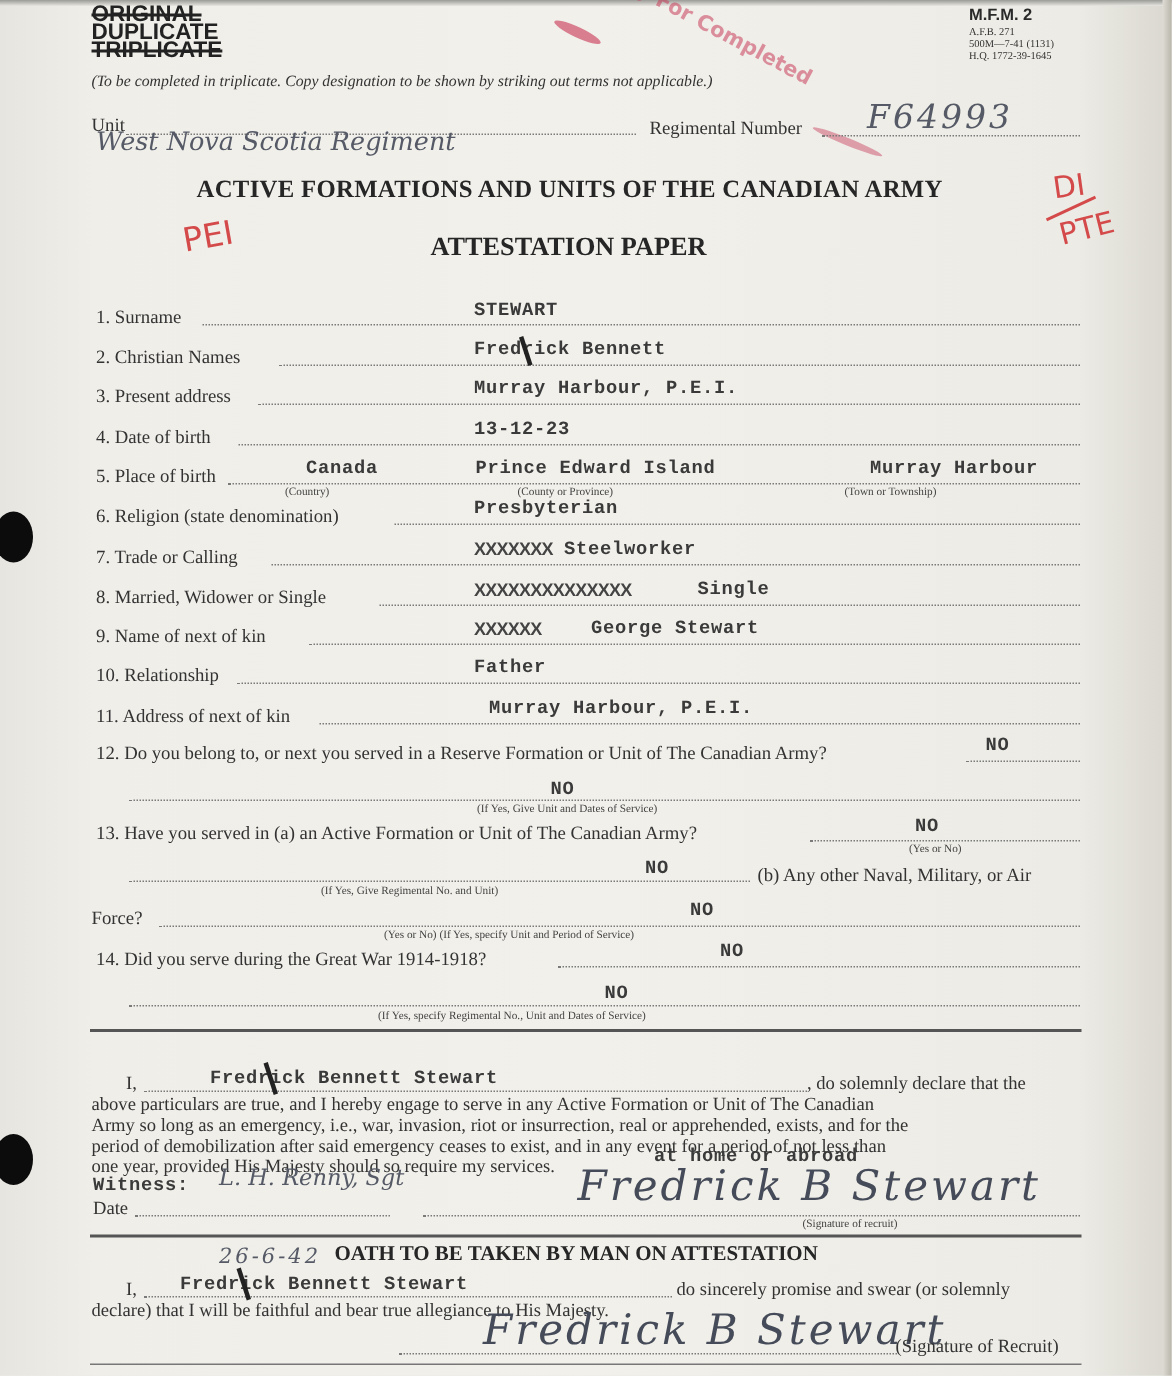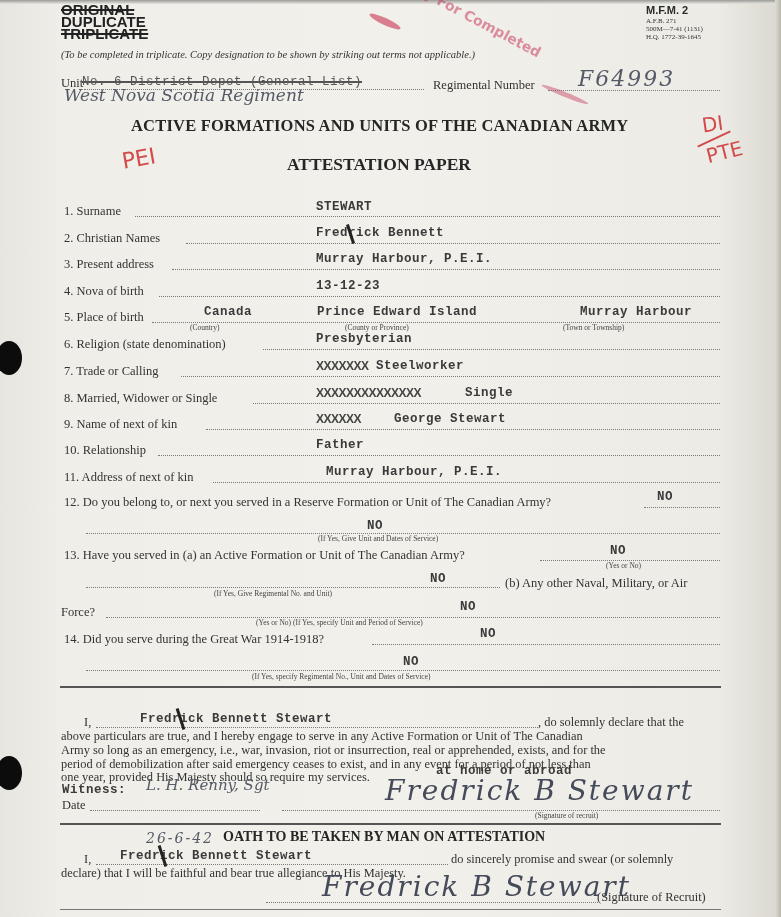--- a/index.html
+++ b/index.html
@@ -56,21 +56,20 @@
   <div class="abs mfm-small" style="left:646px;top:25px;">500M—7-41 (1131)</div>
   <div class="abs mfm-small" style="left:646px;top:33px;">H.Q. 1772-39-1645</div>
 
   <div class="abs stamp" style="left:390px;top:8px;font-size:14px;transform:rotate(28deg);">Copy For Completed</div>
   <div class="abs" style="left:368px;top:18px;width:34px;height:7px;border-radius:50%;background:rgba(200,50,80,0.6);transform:rotate(25deg);"></div>
   <div class="abs" style="left:540px;top:92px;width:50px;height:5px;border-radius:50%;background:rgba(200,60,90,0.45);transform:rotate(22deg);"></div>
 
   <div class="abs italic" style="left:61px;top:49px;">(To be completed in triplicate.  Copy designation to be shown by striking out terms not applicable.)</div>
 
   <div class="abs lbl" style="left:61px;top:76px;">Unit</div>
-  <div class="abs typed struck" style="left:82px;top:75px;color:#555;font-weight:normal;">No. 6 District Depot (General List)</div>
   <div class="dots" style="left:84px;top:89px;width:340px;"></div>
   <div class="abs hand" style="left:64px;top:85px;font-size:17px;">West Nova Scotia Regiment</div>
   <div class="abs lbl" style="left:433px;top:78px;">Regimental Number</div>
   <div class="dots" style="left:548px;top:90px;width:172px;"></div>
   <div class="abs hand" style="left:578px;top:66px;font-size:22px;letter-spacing:2px;">F64993</div>
 
   <div class="abs title1" style="left:131px;top:116px;">ACTIVE FORMATIONS AND UNITS OF THE CANADIAN ARMY</div>
   <div class="abs title2" style="left:287px;top:154px;">ATTESTATION PAPER</div>
 
   <div class="abs redhand" style="left:122px;top:146px;font-size:22px;transform:rotate(-10deg);">PEI</div>
@@ -87,21 +86,21 @@
 
   <div class="abs lbl" style="left:64px;top:231px;"><span>2.</span> <span>Christian Names</span></div>
   <div class="dots" style="left:186px;top:243px;width:534px;"></div>
   <div class="abs typed" style="left:316px;top:226px;">Fredrick  Bennett</div>
   <div class="checkmark" style="left:349px;top:224px;height:20px;"></div>
 
   <div class="abs lbl" style="left:64px;top:257px;"><span>3.</span> <span>Present address</span></div>
   <div class="dots" style="left:172px;top:269px;width:548px;"></div>
   <div class="abs typed" style="left:316px;top:252px;">Murray Harbour, P.E.I.</div>
 
-  <div class="abs lbl" style="left:64px;top:284px;"><span>4.</span> <span>Nova of birth</span></div>
+  <div class="abs lbl" style="left:64px;top:284px;"><span>4.</span> <span>Date of birth</span></div>
   <div class="dots" style="left:159px;top:296px;width:561px;"></div>
   <div class="abs typed" style="left:316px;top:279px;">13-12-23</div>
 
   <div class="abs lbl" style="left:64px;top:310px;"><span>5.</span> <span>Place of birth</span></div>
   <div class="dots" style="left:152px;top:322px;width:568px;"></div>
   <div class="abs typed" style="left:204px;top:305px;">Canada</div>
   <div class="abs typed" style="left:317px;top:305px;">Prince Edward Island</div>
   <div class="abs typed" style="left:580px;top:305px;">Murray Harbour</div>
   <div class="abs cap" style="left:190px;top:323px;">(Country)</div>
   <div class="abs cap" style="left:345px;top:323px;">(County or Province)</div>

